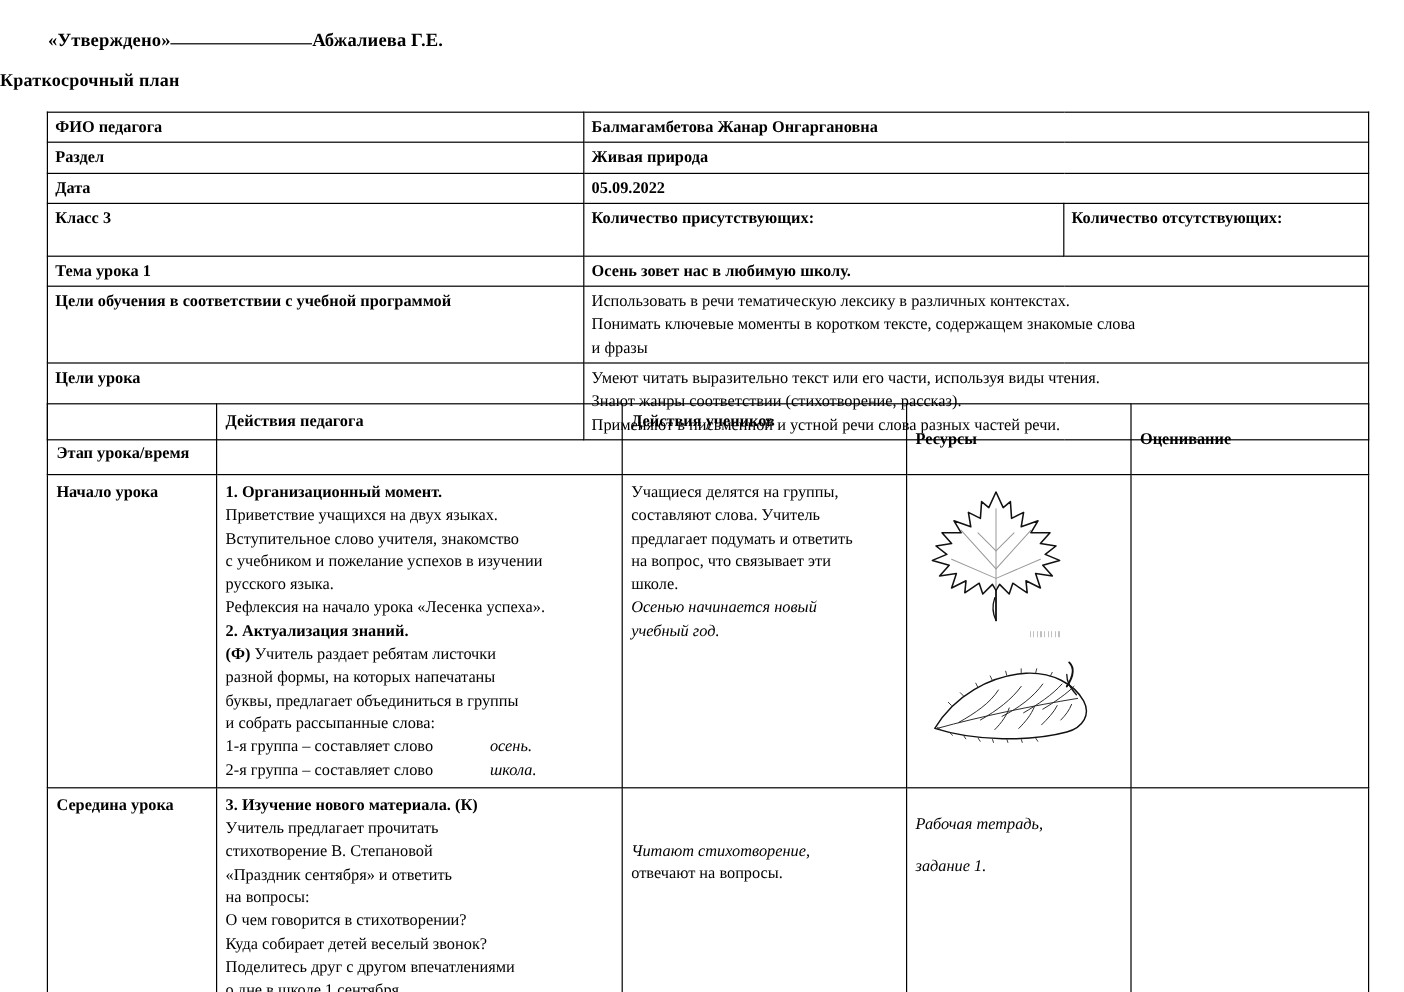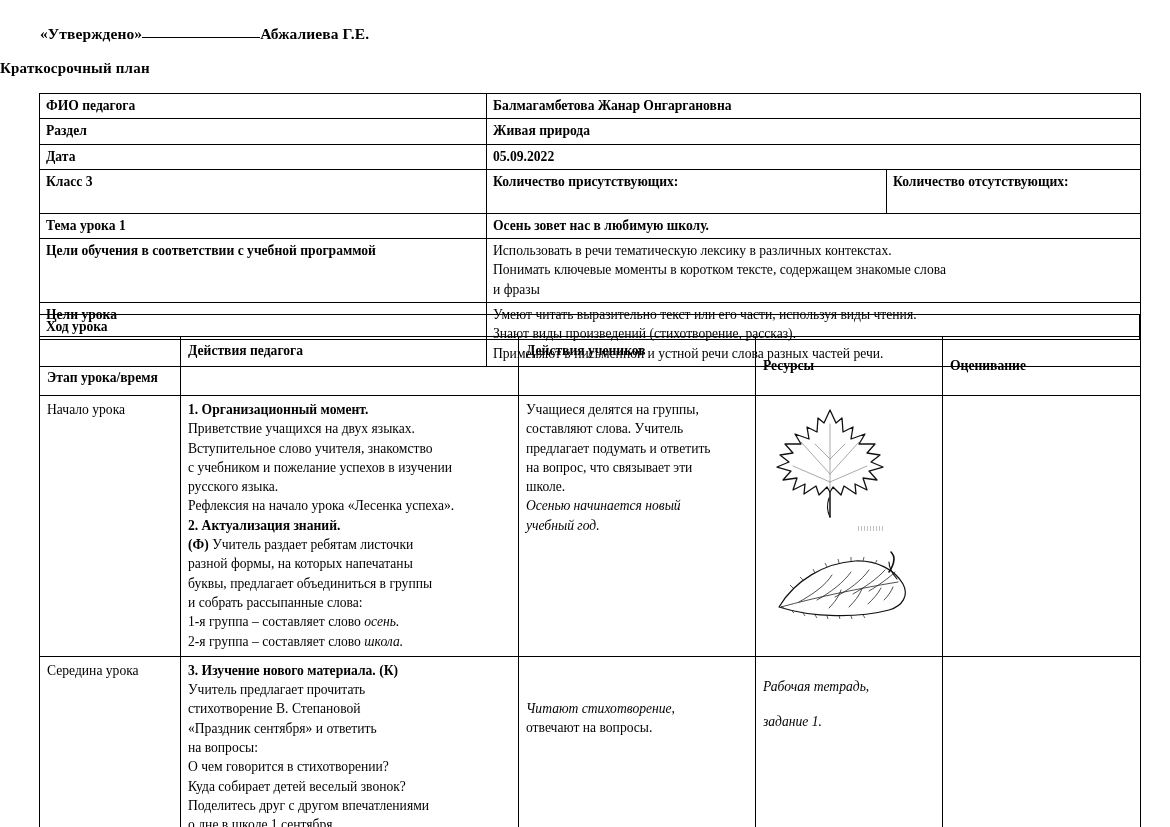--- a/index.html
+++ b/index.html
@@ -55,21 +55,21 @@
     table-layout: fixed;
   }
   td {
     border: 1.1px solid #000;
     vertical-align: top;
     padding: 2px 5px 3px 6px;
     font-size: 13.6px;
     line-height: 1.42;
   }
   .b { font-weight: bold; }
-  .it { font-style: italic; }
+  .it { font-style: italic; margin-left: 44px; }
 
   
   .info-table {
     position: absolute;
     left: 39px;
     top: 93px;
     width: 1101px;
   }
   .info-table td { height: 19px; }
   .info-table .lbl { font-weight: bold; }
@@ -100,21 +100,21 @@
   .main-table td {
     padding: 4px 6px 5px 7px;
   }
   .main-table thead td {
     font-weight: bold;
     height: 46px;
     vertical-align: middle;
   }
   .hdr-top { vertical-align: top !important; }
   .hdr-bot { vertical-align: bottom !important; padding-bottom: 8px !important; }
-  .stage-cell { font-weight: normal; }
+  .stage-cell { font-weight: bold; }
 
   .cell-p { margin: 0; }
   .spaced { margin-top: 16px; font-style: italic; }
   .justified { text-align: justify; text-align-last: left; }
 
   .res-cell { position: relative; }
   .leaf-top { display: block; margin: 4px 0 0 8px; }
   .leaf-bot { display: block; margin: 28px 0 0 6px; }
   .dots {
     position: absolute;
@@ -173,34 +173,27 @@
         <td colspan="2">
           <span class="goal-line">Использовать в речи тематическую лексику в различных контекстах.</span>
           <span class="goal-line">Понимать ключевые моменты в коротком тексте, содержащем знакомые слова</span>
           <span class="goal-line">и фразы</span>
         </td>
       </tr>
       <tr>
         <td class="lbl">Цели урока</td>
         <td colspan="2">
           <span class="goal-line">Умеют читать выразительно текст или его части, используя виды чтения.</span>
-          <span class="goal-line">Знают виды произведений (стихотворение, рассказ).</span>
+          <span class="goal-line">Знают жанры соответствии (стихотворение, рассказ).</span>
           <span class="goal-line">Применяют в письменной и устной речи слова разных частей речи.</span>
         </td>
       </tr>
     </tbody>
   </table>
 
-  <table class="hod-table">
-    <tbody>
-      <tr>
-        <td>Ход урока</td>
-      </tr>
-    </tbody>
-  </table>
 
   <table class="main-table">
     <colgroup>
       <col style="width:141px">
       <col style="width:338px">
       <col style="width:237px">
       <col style="width:187px">
       <col style="width:198px">
     </colgroup>
     <thead>

